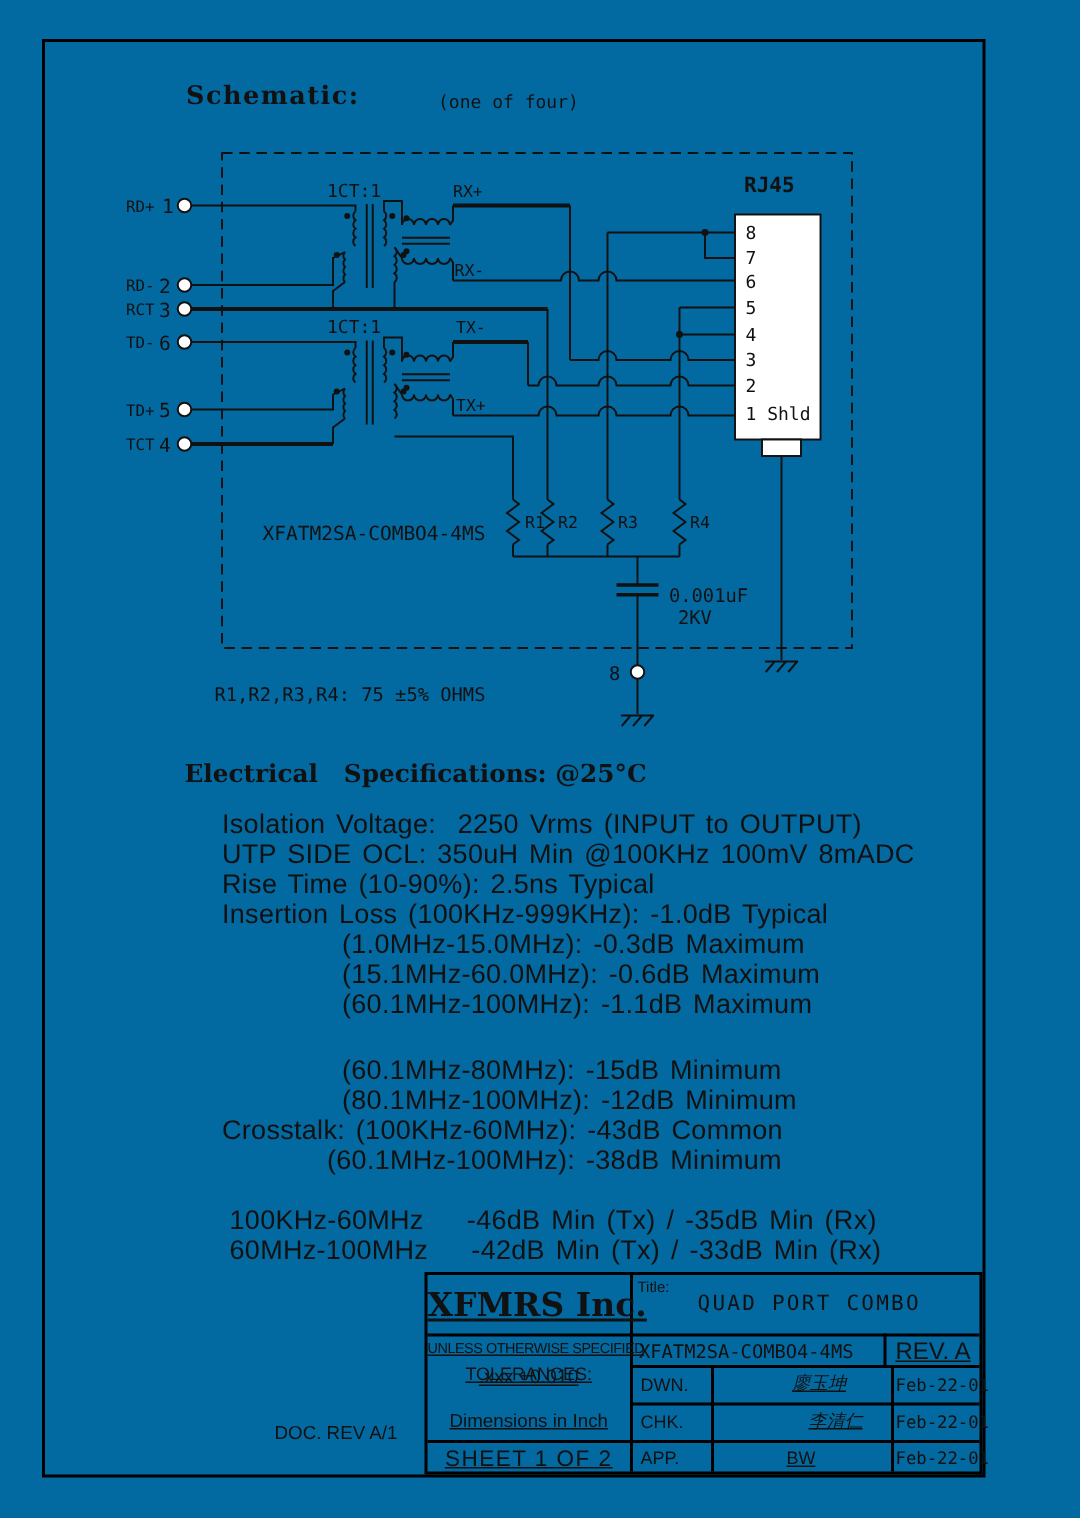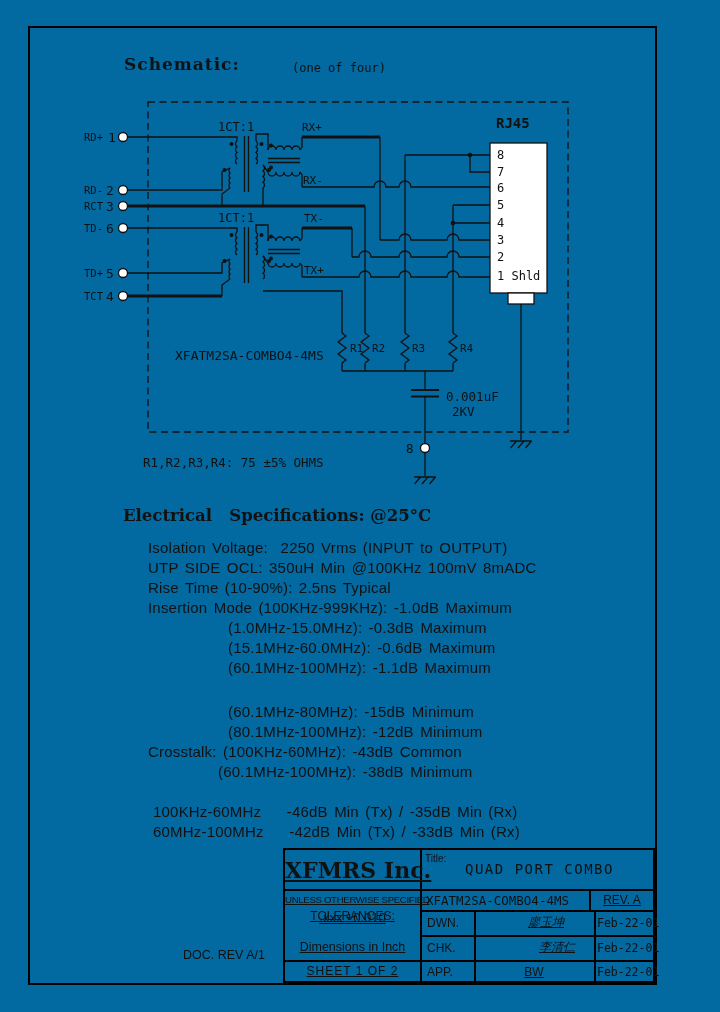--- a/index.html
+++ b/index.html
@@ -5,21 +5,21 @@
   html,body{margin:0;padding:0;background:#fff;}
   #page{position:relative;width:720px;height:1012px;background:#0369a1;color:#111;
         font-family:"Liberation Sans",sans-serif;overflow:hidden;}
   .abs{position:absolute;}
   .border-rect{position:absolute;left:28px;top:26px;width:625px;height:955px;border:2px solid #000;}
   .h-serif{font-family:"DejaVu Serif","Liberation Serif",serif;font-weight:bold;}
   .mono{font-family:"DejaVu Sans Mono","Liberation Mono",monospace;}
   .schem-head{left:124px;top:54px;font-size:17px;letter-spacing:1px;}
   .schem-note{left:292px;top:61px;font-size:12px;}
   .spec-head{left:123px;top:506px;font-size:16.5px;white-space:pre;}
-  .spec-line{position:absolute;font-size:15px;white-space:pre;word-spacing:2px;letter-spacing:0.2px;}
+  .spec-line{position:absolute;font-size:18px;white-space:pre;word-spacing:2px;letter-spacing:0.2px;}
   svg text{font-family:"DejaVu Sans Mono","Liberation Mono",monospace;fill:#111;}
   .tblock{position:absolute;left:283px;top:848px;width:372px;height:135px;border:2px solid #000;box-sizing:border-box;}
   .tblock .line{position:absolute;background:#000;}
   .tblock .txt{position:absolute;white-space:pre;}
   .center{text-align:center;text-decoration:underline;}
   .docrev{left:183px;top:948px;font-size:12.5px;}
   .sig{font-style:italic;font-size:12px;padding-left:12px;}
 </style>
 </head>
 <body>
@@ -192,21 +192,21 @@
     <text x="406" y="453" font-size="12.5">8</text>
 
     <text x="175" y="360" font-size="13">XFATM2SA-COMBO4-4MS</text>
     <text x="143" y="467" font-size="12.5">R1,R2,R3,R4: 75 ±5% OHMS</text>
   </svg>
 
   <div class="abs h-serif spec-head">Electrical   Specifications: @25°C</div>
   <div class="spec-line" style="left:148px;top:539px">Isolation Voltage:  2250 Vrms (INPUT to OUTPUT)</div>
   <div class="spec-line" style="left:148px;top:559px">UTP SIDE OCL: 350uH Min @100KHz 100mV 8mADC</div>
   <div class="spec-line" style="left:148px;top:579px">Rise Time (10-90%): 2.5ns Typical</div>
-  <div class="spec-line" style="left:148px;top:599px">Insertion Mode (100KHz-999KHz): -1.0dB Maximum</div>
+  <div class="spec-line" style="left:148px;top:599px">Insertion Loss (100KHz-999KHz): -1.0dB Typical</div>
   <div class="spec-line" style="left:228px;top:619px">(1.0MHz-15.0MHz): -0.3dB Maximum</div>
   <div class="spec-line" style="left:228px;top:639px">(15.1MHz-60.0MHz): -0.6dB Maximum</div>
   <div class="spec-line" style="left:228px;top:659px">(60.1MHz-100MHz): -1.1dB Maximum</div>
   <div class="spec-line" style="left:228px;top:703px">(60.1MHz-80MHz): -15dB Minimum</div>
   <div class="spec-line" style="left:228px;top:723px">(80.1MHz-100MHz): -12dB Minimum</div>
   <div class="spec-line" style="left:148px;top:743px">Crosstalk: (100KHz-60MHz): -43dB Common</div>
   <div class="spec-line" style="left:218px;top:763px">(60.1MHz-100MHz): -38dB Minimum</div>
   <div class="spec-line" style="left:153px;top:803px">100KHz-60MHz    -46dB Min (Tx) / -35dB Min (Rx)</div>
   <div class="spec-line" style="left:153px;top:823px">60MHz-100MHz    -42dB Min (Tx) / -33dB Min (Rx)</div>
 
@@ -224,24 +224,24 @@
     <div class="line" style="left:309px;top:60px;width:1.5px;height:71px"></div>
 
     <div class="txt h-serif center" style="left:0;top:7px;width:135px;font-size:22px">XFMRS Inc.</div>
     <div class="txt" style="left:140px;top:3px;font-size:10px">Title:</div>
     <div class="txt mono" style="left:180px;top:11px;font-size:14px;letter-spacing:1.5px">QUAD PORT COMBO</div>
 
     <div class="txt center" style="left:0;top:44px;width:135px;font-size:9.6px;letter-spacing:-0.3px">UNLESS OTHERWISE SPECIFIED</div>
     <div class="txt center" style="left:0;top:59px;width:135px;font-size:12px">TOLERANCES:</div>
     <div class="txt center" style="left:0;top:60px;width:135px;font-size:13px">.xxx ±0.010</div>
     <div class="txt center" style="left:0;top:90px;width:135px;font-size:12.5px">Dimensions in Inch</div>
-    <div class="txt center" style="left:0;top:114px;width:135px;font-size:12px;letter-spacing:1px">SHEET 1 OF 2</div>
+    <div class="txt center" style="left:0;top:114px;width:135px;font-size:15px;letter-spacing:1px">SHEET 1 OF 2</div>
 
     <div class="txt mono" style="left:141px;top:43px;font-size:12.5px">XFATM2SA-COMBO4-4MS</div>
-    <div class="txt center" style="left:306px;top:43px;width:62px;font-size:12px">REV. A</div>
+    <div class="txt center" style="left:306px;top:43px;width:62px;font-size:16px">REV. A</div>
 
     <div class="txt" style="left:142px;top:66px;font-size:12px">DWN.</div>
     <div class="txt sig center" style="left:190px;top:64px;width:118px">廖玉坤</div>
     <div class="txt mono" style="left:312px;top:66px;font-size:11.5px">Feb-22-01</div>
 
     <div class="txt" style="left:142px;top:91px;font-size:12px">CHK.</div>
     <div class="txt sig center" style="left:201px;top:89px;width:118px">李清仁</div>
     <div class="txt mono" style="left:312px;top:91px;font-size:11.5px">Feb-22-01</div>
 
     <div class="txt" style="left:142px;top:115px;font-size:12px">APP.</div>

